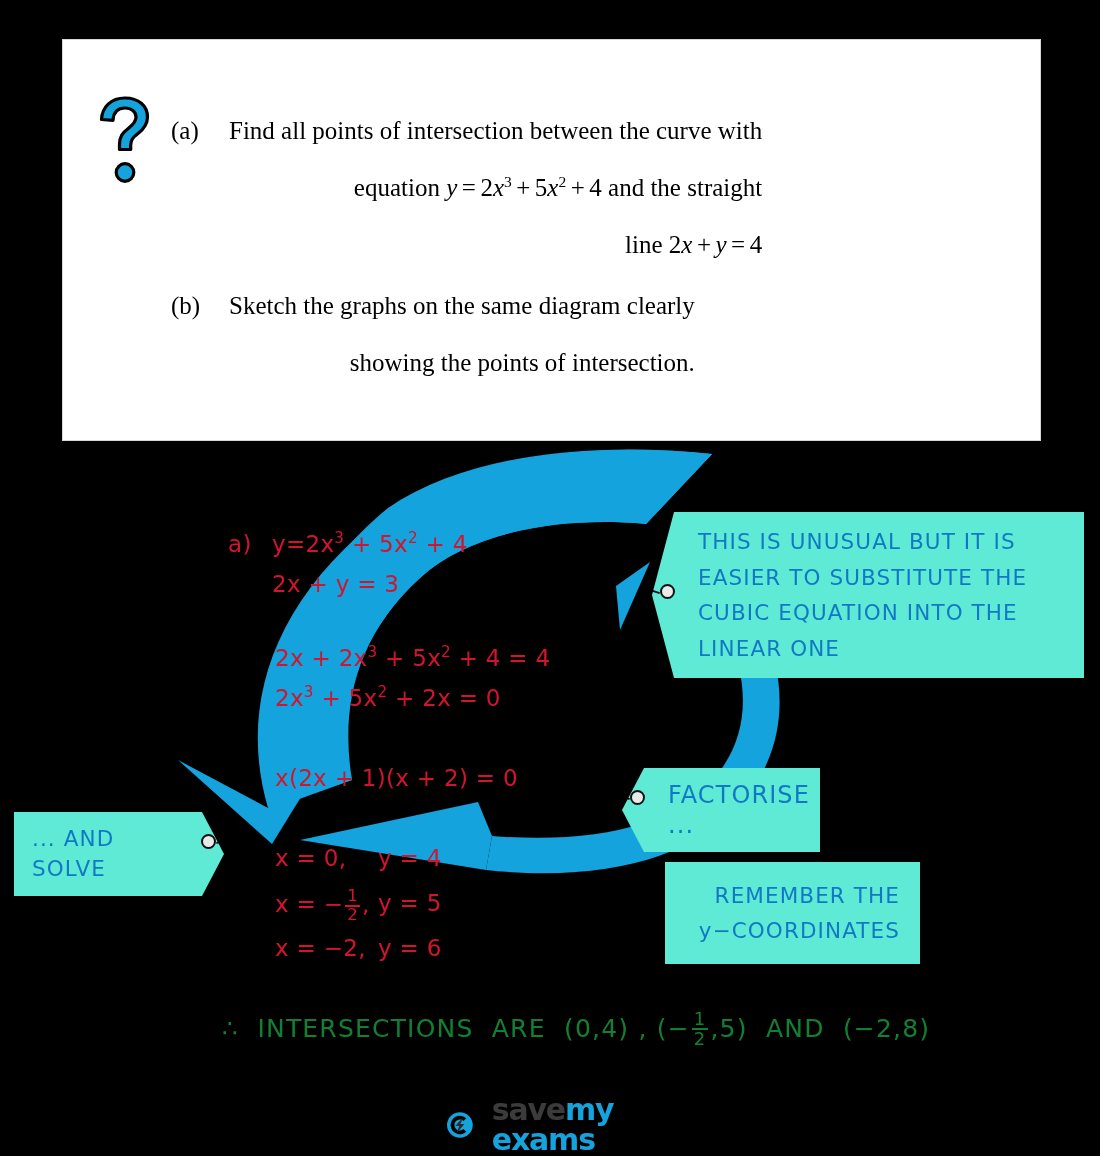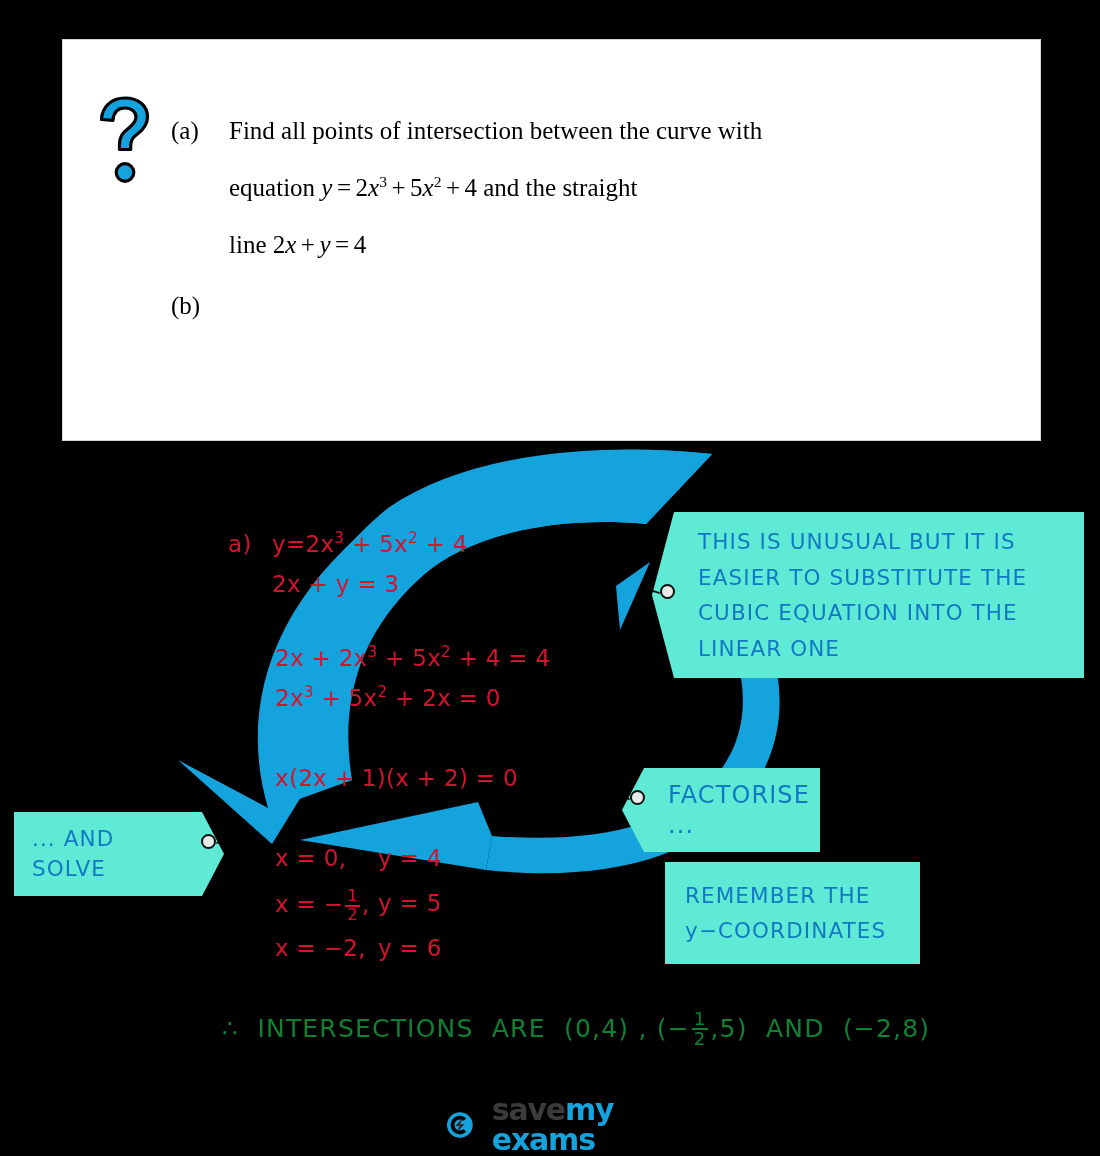--- a/index.html
+++ b/index.html
@@ -21,21 +21,21 @@
   .qbody{
     position:absolute;left:108px;top:62px;right:40px;
     font-family:"Liberation Serif", serif;
     color:#000;
   }
   .qrow{display:flex;align-items:flex-start;margin-bottom:4px;}
   .qlabel{
     width:58px;flex:0 0 58px;font-size:25px;line-height:57px;
   }
   .qtext{
-    font-size:25px;line-height:57px;
+    font-size:25px;line-height:57px;text-align:right;
   }
   .mi{font-style:italic;}
   .mn{font-style:normal;}
   sup.exp{font-size:0.62em;vertical-align:super;line-height:0;font-style:normal;}
   .op{padding:0 .18em;}
 
   
   #work-area{
     position:absolute;left:0;top:440px;width:1100px;height:716px;
   }
@@ -96,21 +96,21 @@
   #tag-unusual .eyelet-tail{left:-6px;top:77.5px;width:14px;transform:rotate(18deg);}
 
   #tag-factorise{left:622px;top:756px;width:198px;font-size:24px;line-height:30px;margin-top:12px;}
   #tag-factorise .eyelet{left:8px;top:22px;}
   #tag-factorise .eyelet-tail{left:-6px;top:27.5px;width:14px;transform:rotate(18deg);}
 
   #tag-solve{left:14px;top:812px;width:210px;font-size:21.5px;line-height:30px;}
   #tag-solve .eyelet{right:8px;top:22px;}
   #tag-solve .eyelet-tail{right:-6px;top:27.5px;width:14px;transform:rotate(-18deg);}
 
-  #tag-remember{left:665px;top:862px;width:255px;font-size:21.5px;line-height:35px;}
+  #tag-remember{left:665px;top:862px;width:255px;font-size:21.5px;line-height:35px;text-align:right;}
 
   
   #logo{
     position:absolute;left:445px;top:1104px;width:230px;height:42px;
     display:flex;align-items:center;gap:17px;
   }
   #logo-text{
     font-family:"DejaVu Sans", sans-serif;
     font-size:30px;font-weight:700;letter-spacing:-1.2px;line-height:1;
   }
@@ -135,20 +135,24 @@
       <div class="qlabel">(a)</div>
       <div class="qtext">
         <div>Find all points of intersection between the curve with</div>
         <div>equation&nbsp;<span class="mi">y</span><span class="op">=</span><span class="mn">2</span><span class="mi">x</span><sup class="exp">3</sup><span class="op">+</span><span class="mn">5</span><span class="mi">x</span><sup class="exp">2</sup><span class="op">+</span><span class="mn">4</span>&nbsp;and the straight</div>
         <div>line&nbsp;<span class="mn">2</span><span class="mi">x</span><span class="op">+</span><span class="mi">y</span><span class="op">=</span><span class="mn">4</span></div>
       </div>
     </div>
 
     <div class="qrow">
       <div class="qlabel">(b)</div>
+      <div class="qtext">
+        <div>Sketch the graphs on the same diagram clearly</div>
+        <div>showing the points of intersection.</div>
+      </div>
     </div>
 
   </div>
 </div>
 
 <div id="work-area">
 
   <svg id="arrow-layer" viewBox="0 0 1100 716">
 
     <path fill="#14a3dc" d="

